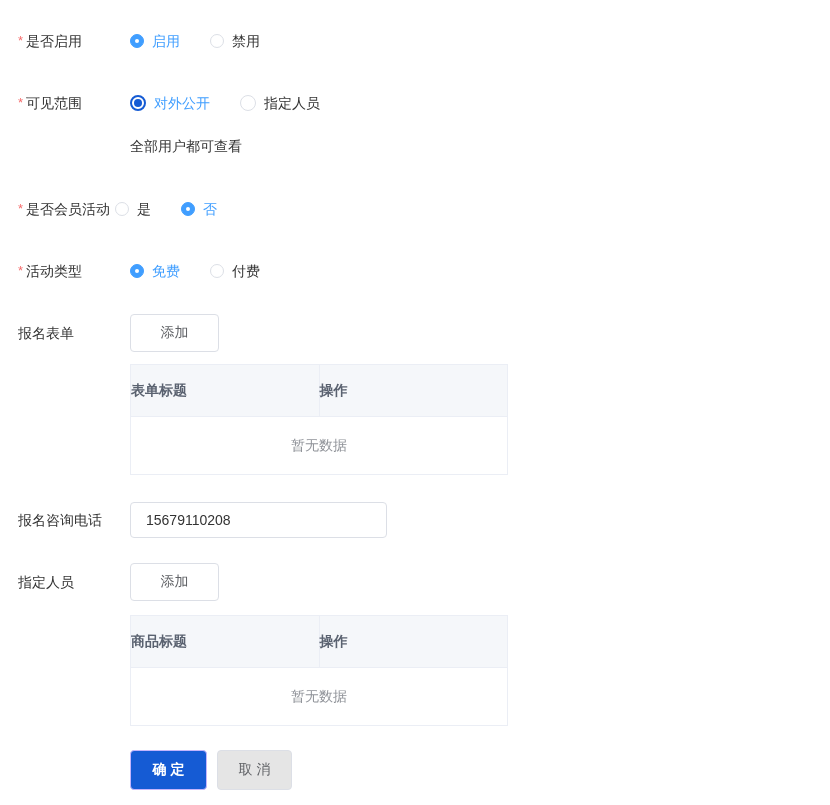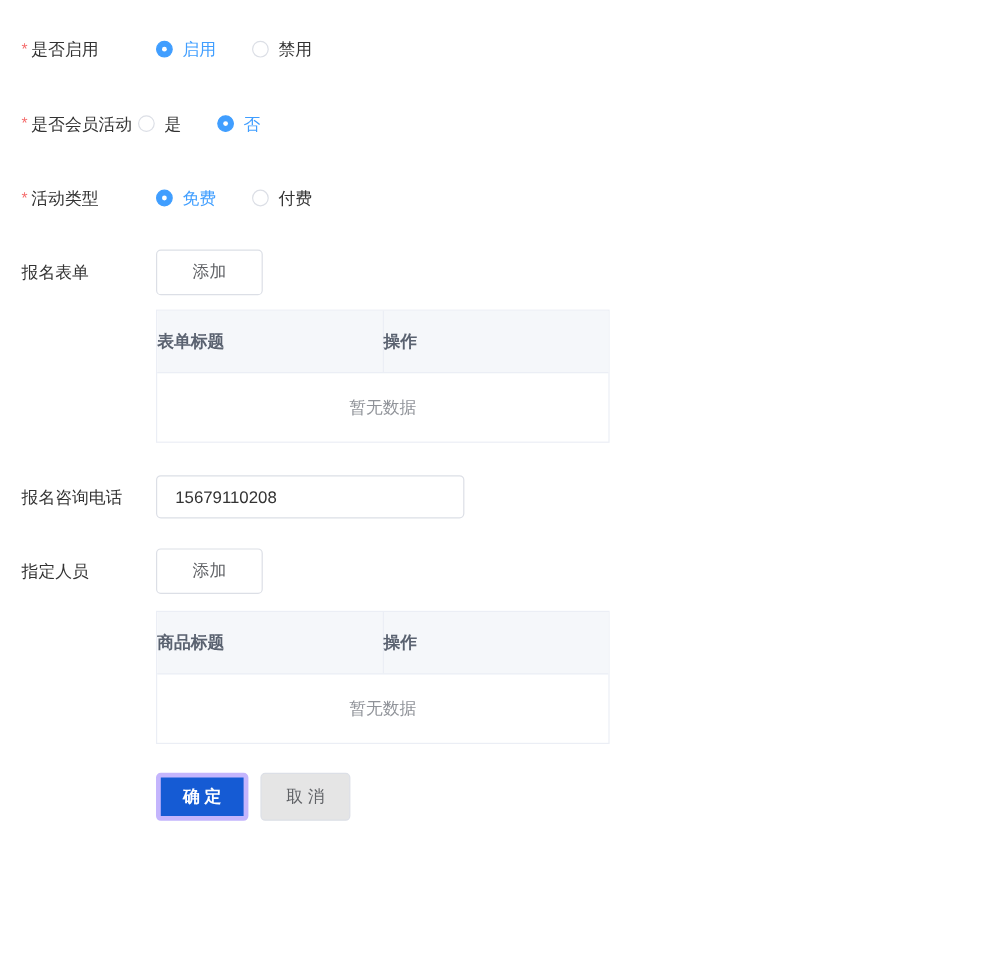--- a/index.html
+++ b/index.html
@@ -48,21 +48,21 @@
 
   .helper { margin-top:23px; line-height:20px; color:#333333; }
 
   
   .btn-add {
     width:89px; height:38px; background:#ffffff; border:1px solid #dcdfe6;
     border-radius:4px; color:#606266; font-size:14px; cursor:pointer;
     font-family:Liberation Serif, serif;
   }
   .btn-confirm {
-    width:77px; height:40px; background:#155bd4; border:4px solid #c4b5fd;
+    width:77px; height:40px; background:#155bd4; border:1px solid #c4b5fd;
     border-radius:4px; color:#ffffff; font-size:14px; font-weight:700;
     cursor:pointer; font-family:inherit;
   }
   .btn-cancel {
     width:75px; height:40px; background:#e5e5e5; border:1px solid #dcdfe6;
     border-radius:4px; color:#606266; font-size:14px; cursor:pointer;
     margin-left:10px; font-family:inherit;
   }
 
   
@@ -96,20 +96,38 @@
           </span>
         <span class="rl">启用</span>
       </span>
       <span class="radio">
         <span class="ra"></span>
         <span class="rl">禁用</span>
       </span>
     </div>
   </div>
 
+  <div class="form-row top row-visibility">
+    <div class="form-label"><span class="req">*</span><span>可见范围</span></div>
+    <div class="control col">
+      <div class="control">
+        <span class="radio checked">
+          <span class="rb">
+              <span class="dot"></span>
+            </span>
+          <span class="rl">对外公开</span>
+        </span>
+        <span class="radio">
+          <span class="rb"></span>
+          <span class="rl">指定人员</span>
+        </span>
+      </div>
+      <div class="helper">全部用户都可查看</div>
+    </div>
+  </div>
 
   <div class="form-row row-member">
     <div class="form-label tight"><span class="req">*</span><span>是否会员活动</span></div>
     <div class="control">
       <span class="radio">
         <span class="ra"></span>
         <span class="rl">是</span>
       </span>
       <span class="radio checked">
         <span class="ra">

